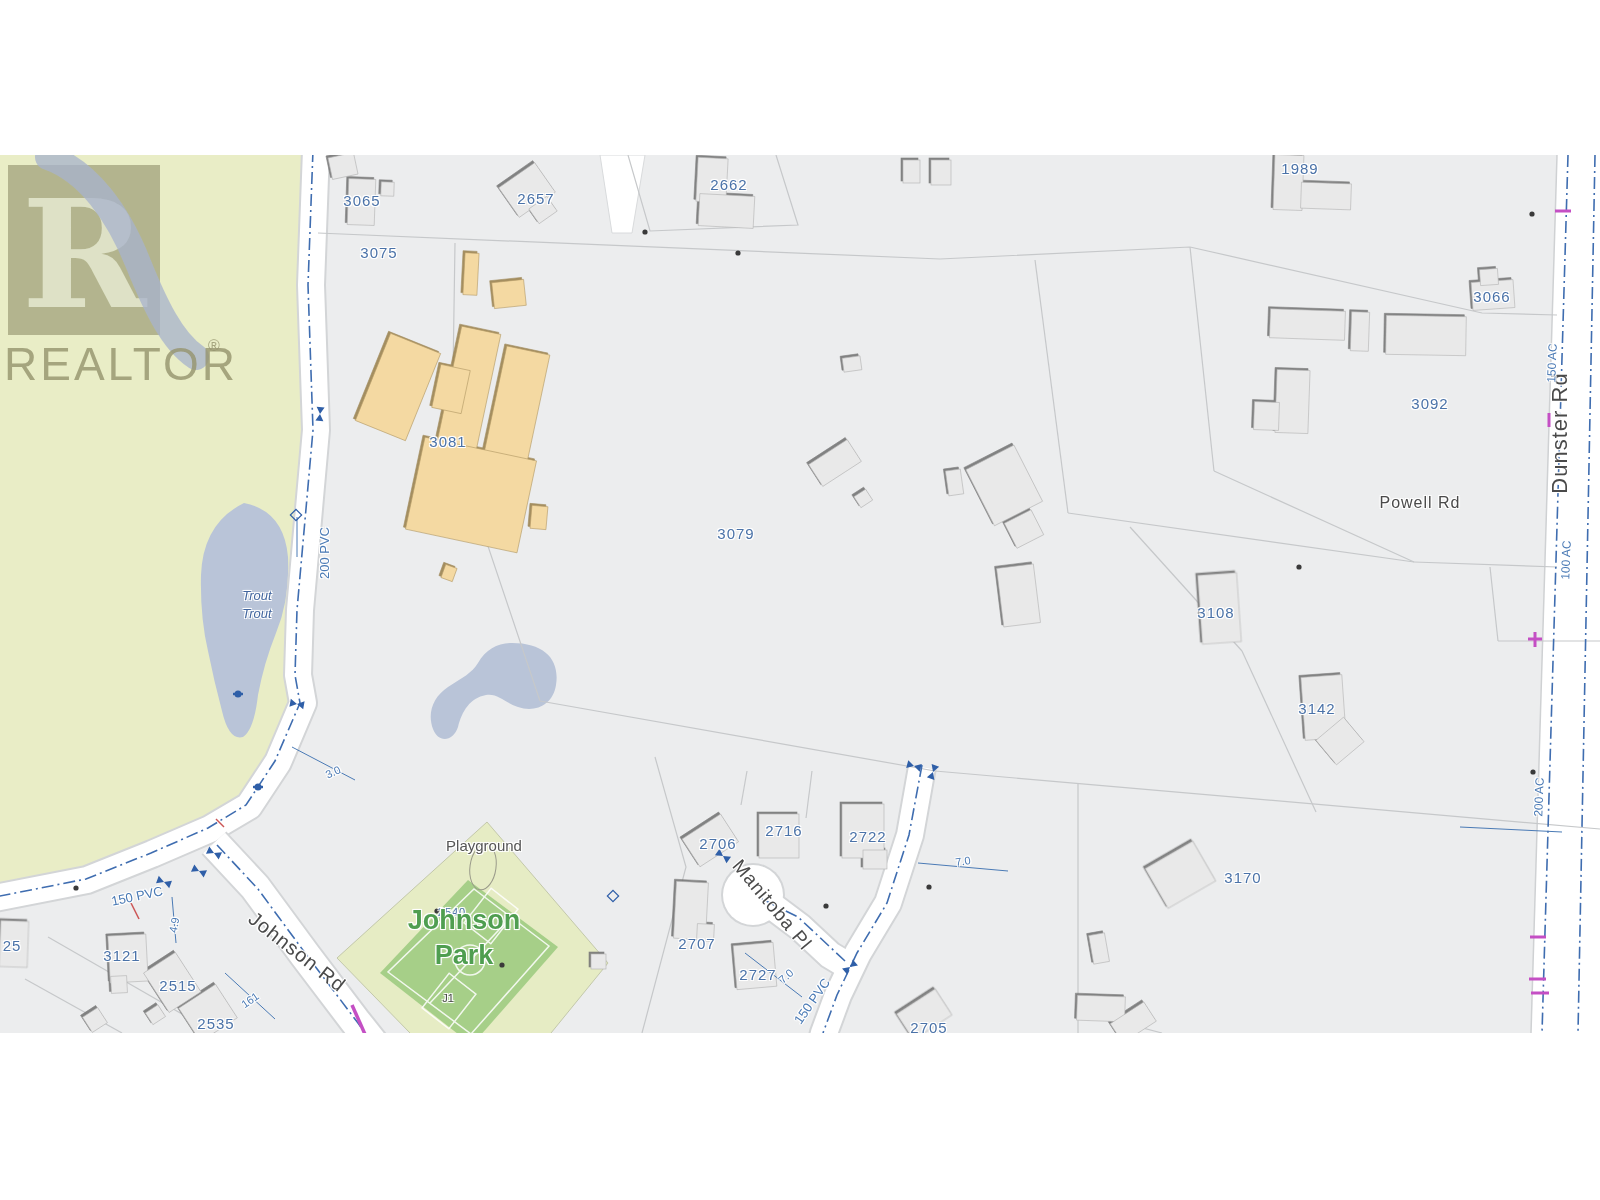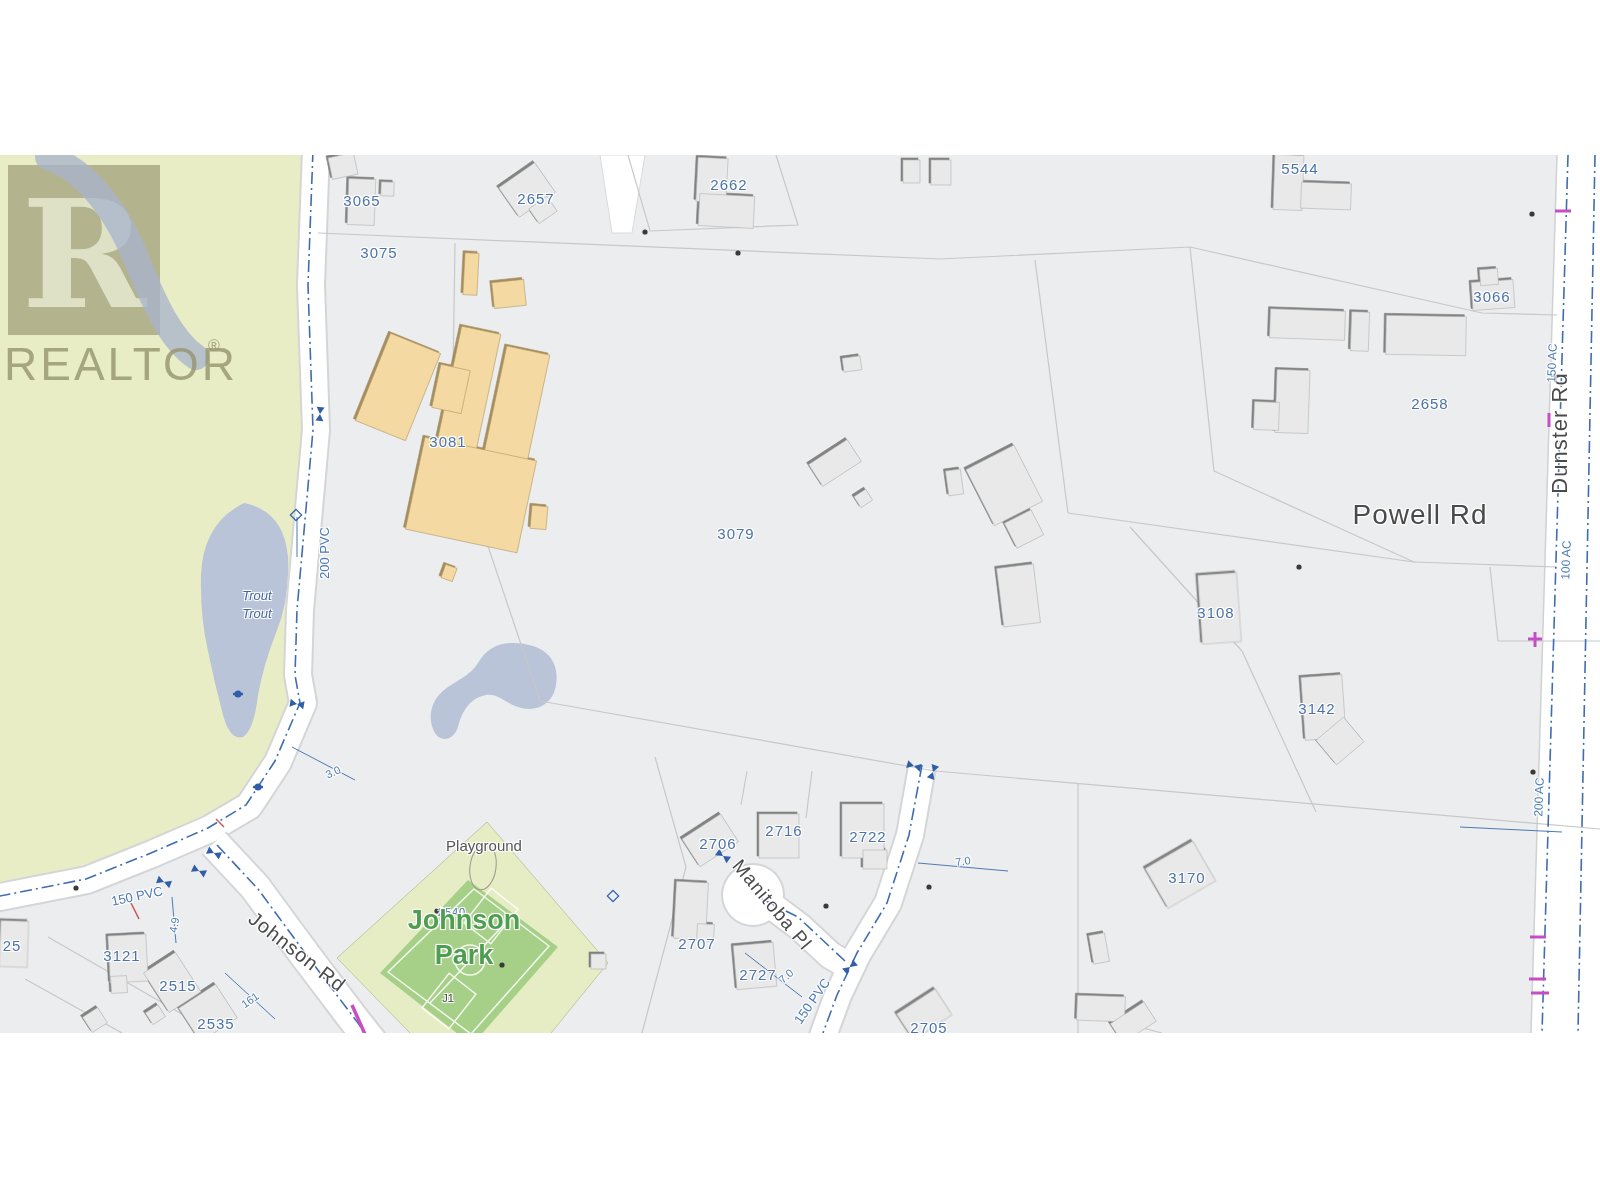--- a/index.html
+++ b/index.html
@@ -225,43 +225,43 @@
         <path d="M48,2 C88,16 118,58 138,108 C155,150 172,186 196,202" fill="none" stroke="#a2adcd" stroke-width="26" stroke-linecap="round" opacity="0.75"></path>
         <text x="4" y="225" font-size="46" letter-spacing="3" fill="#8e8c66" opacity="0.8">REALTOR</text>
         <text x="208" y="196" font-size="16" fill="#8e8c66" opacity="0.8">®</text>
       </g>
     </svg>
 
     <div class="lbl parcel" style="left:362px;top:45px">3065</div>
     <div class="lbl parcel" style="left:379px;top:97px">3075</div>
     <div class="lbl parcel" style="left:536px;top:43px">2657</div>
     <div class="lbl parcel" style="left:729px;top:29px">2662</div>
-    <div class="lbl parcel" style="left:1300px;top:13px">5544</div>
+    <div class="lbl parcel" style="left:1300px;top:13px">1989</div>
     <div class="lbl parcel" style="left:1492px;top:141px">3066</div>
     <div class="lbl parcel" style="left:448px;top:286px">3081</div>
-    <div class="lbl parcel" style="left:1430px;top:248px">2658</div>
+    <div class="lbl parcel" style="left:1430px;top:248px">3092</div>
     <div class="lbl parcel" style="left:736px;top:378px">3079</div>
     <div class="lbl parcel" style="left:1216px;top:457px">3108</div>
     <div class="lbl parcel" style="left:1317px;top:553px">3142</div>
-    <div class="lbl parcel" style="left:1187px;top:722px">3170</div>
+    <div class="lbl parcel" style="left:1243px;top:722px">3170</div>
     <div class="lbl parcel" style="left:718px;top:688px">2706</div>
     <div class="lbl parcel" style="left:784px;top:675px">2716</div>
     <div class="lbl parcel" style="left:868px;top:681px">2722</div>
     <div class="lbl parcel" style="left:697px;top:788px">2707</div>
     <div class="lbl parcel" style="left:758px;top:819px">2727</div>
     <div class="lbl parcel" style="left:929px;top:872px">2705</div>
     <div class="lbl parcel" style="left:452px;top:757px;font-size:11px">2540</div>
     <div class="lbl parcel" style="left:178px;top:830px">2515</div>
     <div class="lbl parcel" style="left:216px;top:868px">2535</div>
     <div class="lbl parcel" style="left:122px;top:800px">3121</div>
     <div class="lbl parcel" style="left:12px;top:790px">25</div>
 
     <div class="lbl road" style="left:297px;top:797px;transform:translate(-50%,-50%) rotate(38deg)">Johnson Rd</div>
     <div class="lbl road" style="left:772px;top:750px;font-size:19px;transform:translate(-50%,-50%) rotate(50deg)">Manitoba Pl</div>
-    <div class="lbl road" style="left:1420px;top:360px;font-size:28px">Powell Rd</div>
+    <div class="lbl road" style="left:1420px;top:348px;font-size:16px">Powell Rd</div>
     <div class="lbl road" style="left:1560px;top:278px;font-size:22px;transform:translate(-50%,-50%) rotate(-90deg)">Dunster Rd</div>
 
     <div class="lbl place-park" style="left:464px;top:783px">
       <div>Johnson</div>
       <div>Park</div>
     </div>
     <div class="lbl place-small" style="left:484px;top:690px">Playground</div>
     <div class="lbl pond-lbl" style="left:240px;top:450px">
       <div>Trout</div>
       <div>Trout</div>

